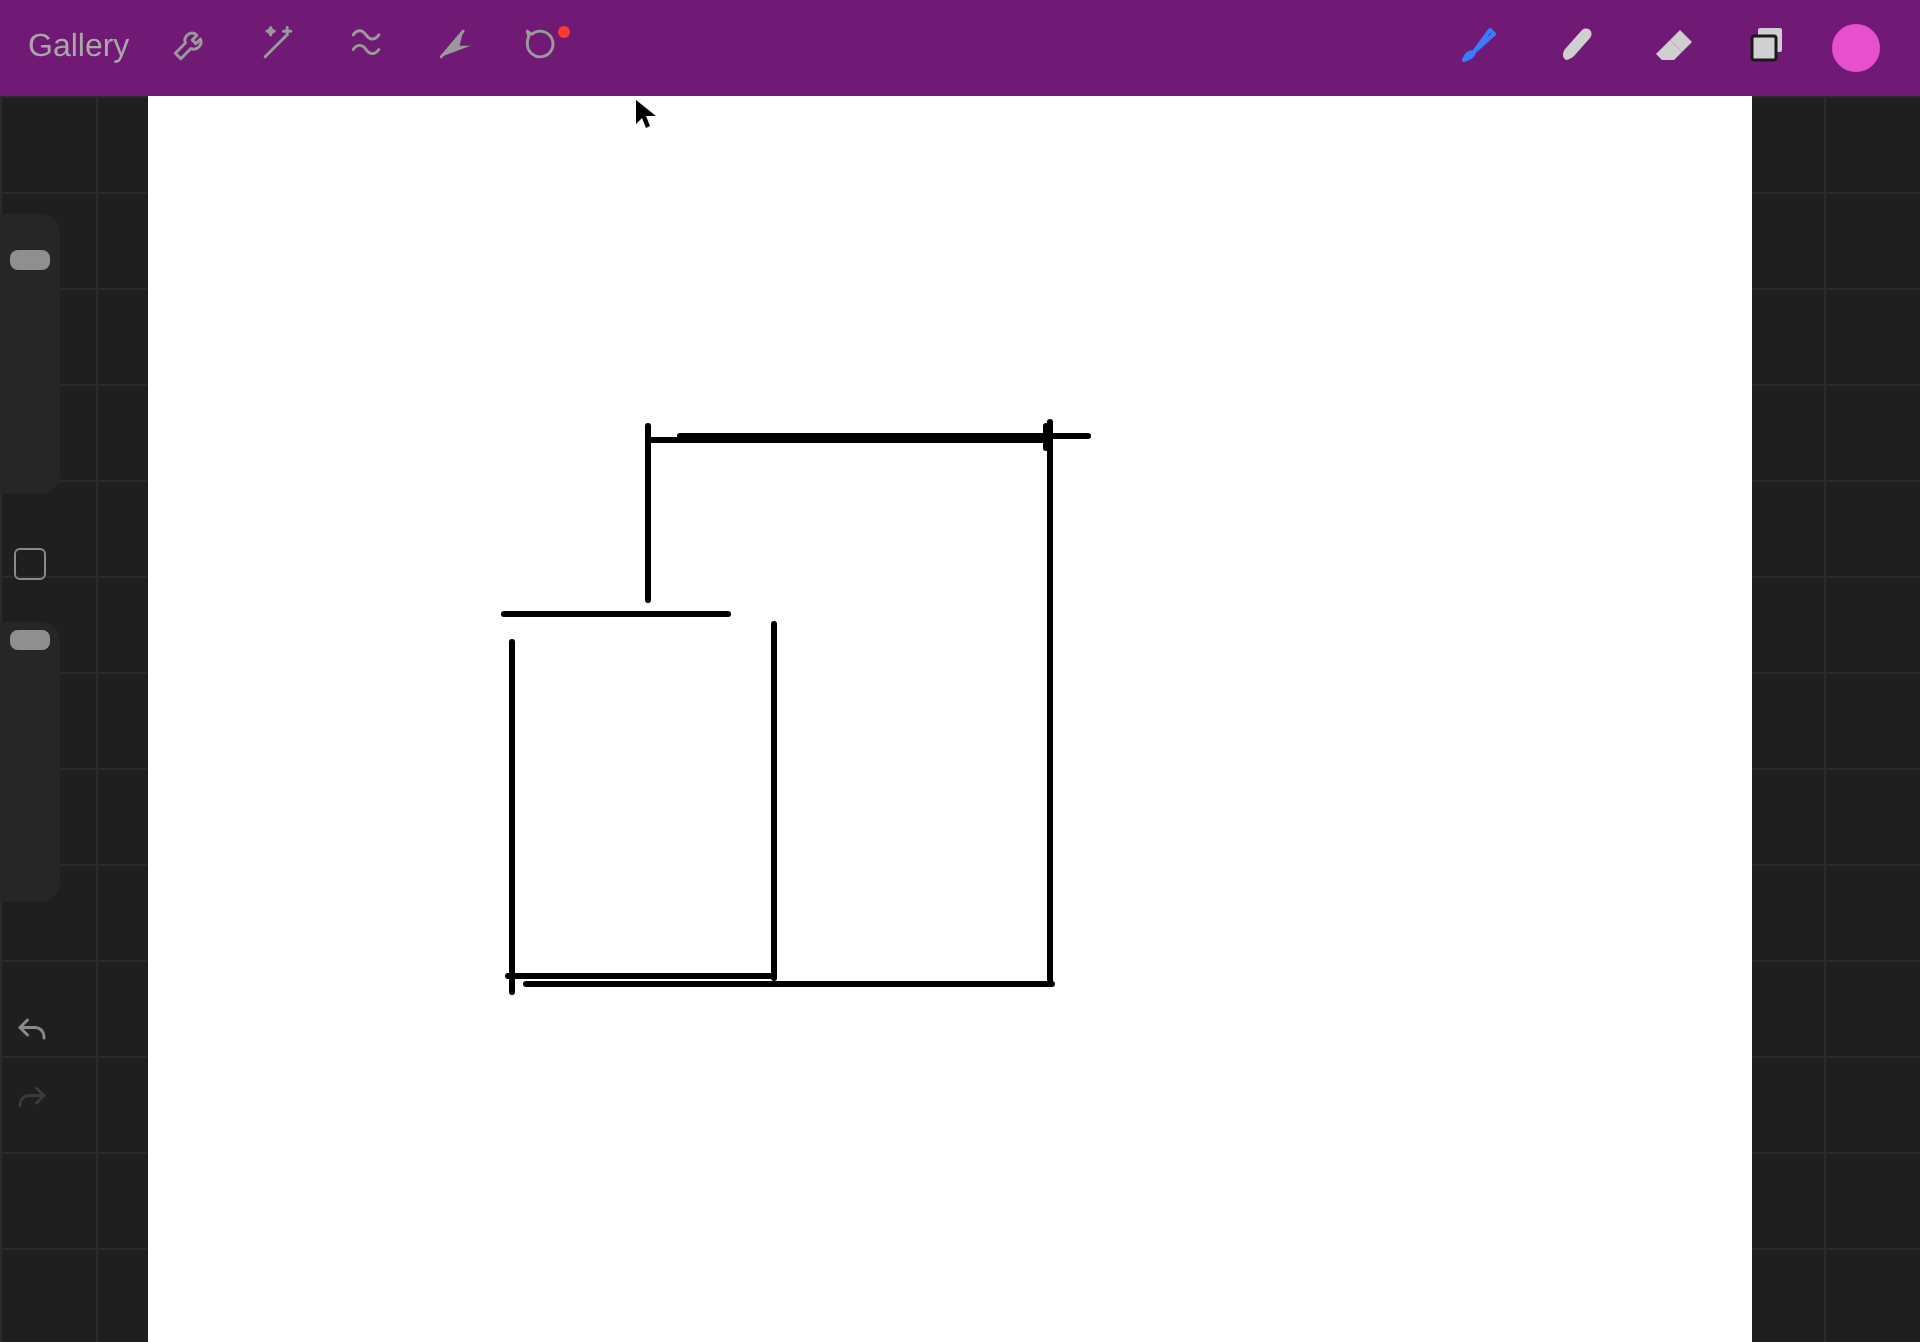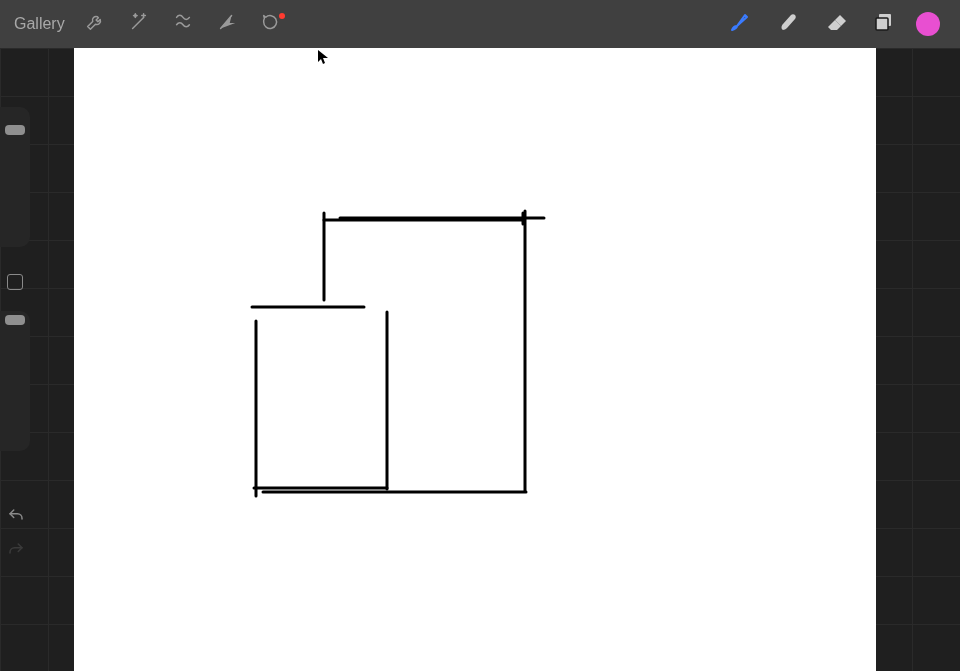--- a/index.html
+++ b/index.html
@@ -4,21 +4,21 @@
   <style>
     * { margin: 0; padding: 0; box-sizing: border-box; }
     html, body { width: 960px; height: 671px; overflow: hidden; font-family: -apple-system, BlinkMacSystemFont, "Segoe UI", sans-serif; }
     body { background: #1c1c1c; position: relative; }
 
     
     .topbar {
       position: absolute;
       top: 0; left: 0; right: 0;
       height: 48px;
-      background: #404040;
+      background: #701a75;
       display: flex;
       align-items: center;
       padding: 0 12px;
       justify-content: space-between;
     }
     .topbar-left { display: flex; align-items: center; gap: 0; }
     .topbar-right { margin-left: auto; display: flex; align-items: center; gap: 0; }
 
     .gallery-label {
       color: #a8a8a8;

